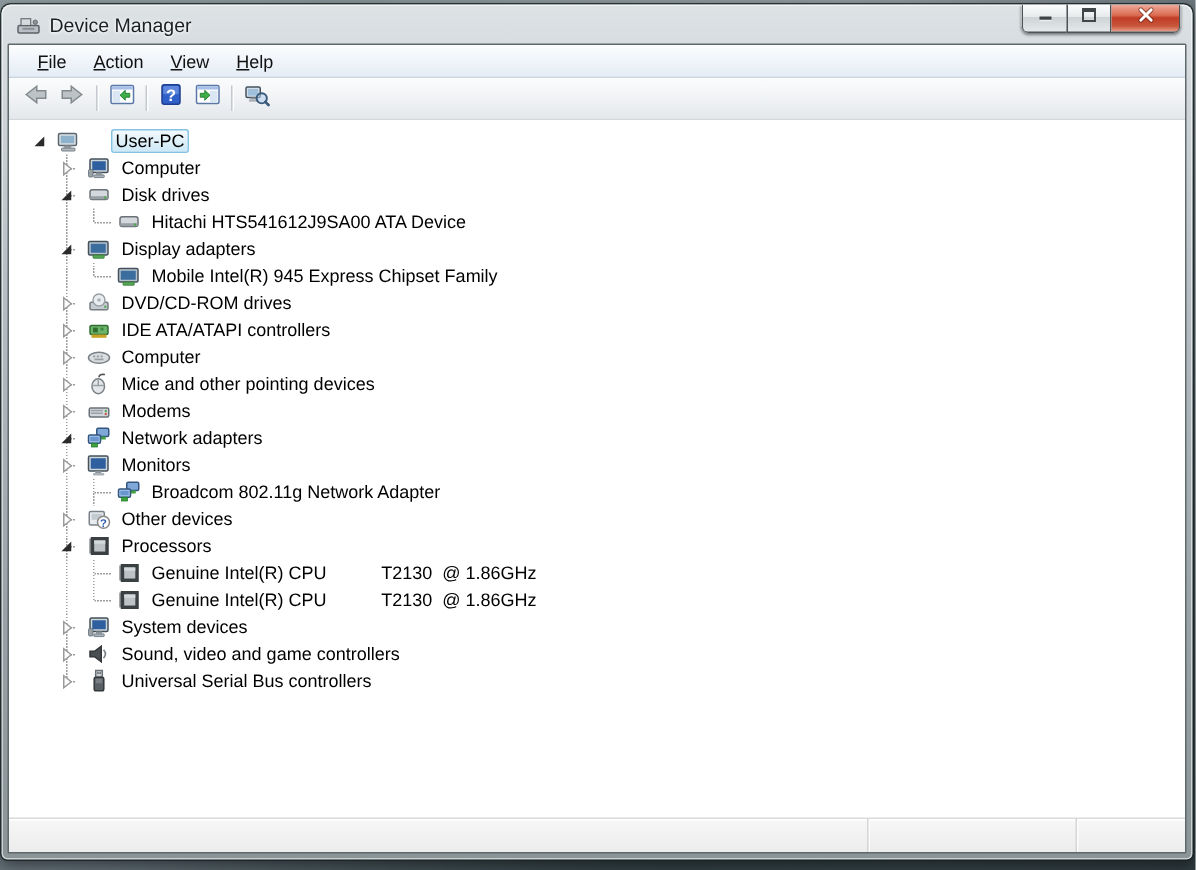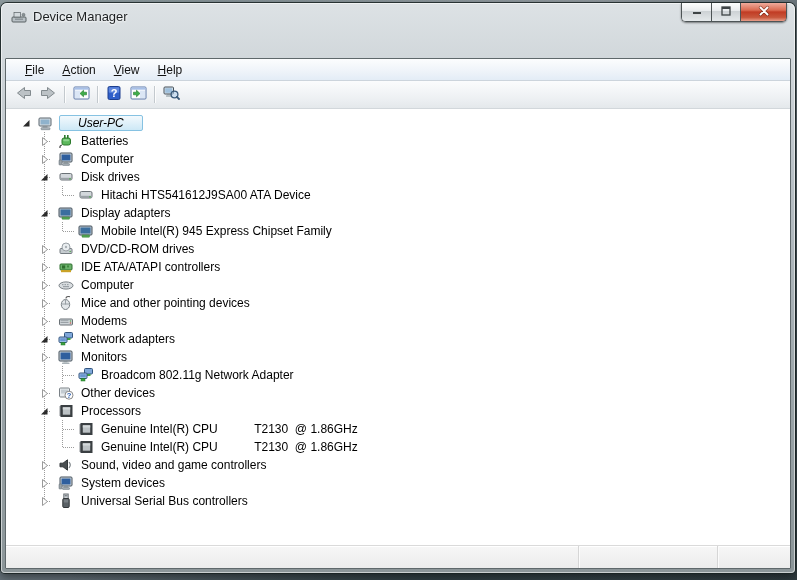--- a/index.html
+++ b/index.html
@@ -11,21 +11,20 @@
       radial-gradient(ellipse at 15% 8%, rgba(150,165,170,.55), transparent 55%),
       radial-gradient(ellipse at 55% 110%, rgba(40,55,58,.8), transparent 60%),
       linear-gradient(135deg,#8a9598,#66727a 40%,#46535a 72%,#2e3a3e);
   }
   .window{
     position:absolute;left:1px;top:3px;width:794px;height:570px;
     display:flex;flex-direction:column;
     border-radius:6px 6px 4px 4px;
     background:linear-gradient(#dde2e5,#b9c1c6 30%,#9aa4a8 70%,#8b9598);
     box-shadow:0 0 0 1px rgba(25,35,35,.85), inset 0 0 0 1px rgba(255,255,255,.55), 0 3px 10px rgba(0,0,0,.5);
-    gap:29px;
   }
   .titlebar{height:26px;flex:none;display:flex;align-items:center;padding:0 8px;position:relative;}
   .title-icon{width:17px;height:17px;margin:0 5px 0 2px;flex:none;}
   .title-text{font-size:13px;color:#1c1f21;text-shadow:0 0 3px rgba(255,255,255,.9),0 1px 2px rgba(255,255,255,.8);}
   .caption-group{position:absolute;top:0;right:8px;display:flex;border-radius:0 0 5px 5px;overflow:hidden;
     box-shadow:0 1px 2px rgba(0,0,0,.45);}
   .cap-btn{height:18px;border:1px solid #4d5456;border-top:none;display:grid;place-items:center;cursor:default;}
   .cap-btn.min{width:29px;border-right:none;border-radius:0 0 0 4px;
     background:linear-gradient(#fdfefe,#e7eaec 45%,#cdd2d5 46%,#e5e9eb);}
   .cap-btn.max{width:28px;border-right:none;
@@ -60,21 +59,21 @@
   .elbow{width:14px;height:18px;flex:none;position:relative;}
   .elbow::before{content:"";position:absolute;left:0;top:0;bottom:0;width:1px;
     background-image:repeating-linear-gradient(to bottom,#9c9c9c 0 1px,transparent 1px 2px);}
   .elbow.last::before{bottom:9px;}
   .elbow::after{content:"";position:absolute;left:1px;width:11px;top:9px;height:1px;
     background-image:repeating-linear-gradient(to right,#9c9c9c 0 1px,transparent 1px 2px);}
   .ticon{width:16px;height:16px;flex:none;margin:0 4px 0 2px;}
   .ticon svg{display:block;}
   .tlabel{padding:0 3px;line-height:14px;}
   .tlabel.selected{background:linear-gradient(#f3f9fd,#cde8f6);border:1px solid #86c2e2;border-radius:2px;
-    padding:0 18px;margin:-1px 1px;font-style:italic;}
+    padding:0 2px;margin:-1px 16px;}
   .statusbar{height:22px;flex:none;display:flex;align-items:stretch;
     background:linear-gradient(#f7f7f7,#ececec);border-top:1px solid #dadada;box-shadow:inset 0 1px 0 #fff;}
   .sb-pane{flex:1;} .sb-pane.p2{flex:none;width:138px;} .sb-pane.p3{flex:none;width:72px;}
   .sb-sep{width:1px;background:#d6d6d6;box-shadow:1px 0 0 #fbfbfb;flex:none;}
 </style>
 </head>
 <body>
 
 <div class="window">
   <div class="titlebar">
@@ -166,29 +165,20 @@
               <polygon points="8.5,2 8.5,8.5 2,8.5" fill="#2b2b2b"></polygon>
             </svg></span><span style="width: 4px; flex: 0 0 auto;"></span><span class="ticon"><svg width="16" height="16" viewBox="0 0 16 16">
               <rect x="1" y="3" width="12" height="8" rx="1" fill="#d9dfe3" stroke="#5b6770"></rect>
               <rect x="2.5" y="4.5" width="9" height="5" fill="#8fb2cc"></rect>
               <rect x="4.5" y="11" width="5" height="1.5" fill="#8a949a"></rect>
               <rect x="3" y="12.7" width="9" height="2" rx=".6" fill="#b2babf" stroke="#5b6770" stroke-width=".5"></rect>
             </svg></span><span class="tlabel selected">User-PC</span></div>
         <div class="trow"><span style="width: 32px; flex: 0 0 auto;"></span><span class="twisty lines"><svg width="11" height="11" viewBox="0 0 11 11">
               <polygon points="3.5,1.5 3.5,9.5 8.5,5.5" fill="#fdfdfd" stroke="#9a9a9a"></polygon>
             </svg></span><span style="width: 6px; flex: 0 0 auto;"></span><span class="ticon"><svg width="16" height="16" viewBox="0 0 16 16">
-              <path d="M4 12 q-2.5 .5 -2 3" stroke="#3a3a3a" fill="none" stroke-width="1.2"></path>
-              <rect x="4" y="5" width="8.5" height="7" rx="2" fill="#5cb85c" stroke="#2d7a2d"></rect>
-              <rect x="6" y="2" width="1.6" height="3.4" fill="#2d7a2d"></rect>
-              <rect x="9" y="2" width="1.6" height="3.4" fill="#2d7a2d"></rect>
-              <rect x="5.2" y="6.2" width="6" height="2" rx="1" fill="#8fd48f"></rect>
-            </svg></span><span class="tlabel">Batteries</span></div>
-        <div class="trow"><span style="width: 32px; flex: 0 0 auto;"></span><span class="twisty lines"><svg width="11" height="11" viewBox="0 0 11 11">
-              <polygon points="3.5,1.5 3.5,9.5 8.5,5.5" fill="#fdfdfd" stroke="#9a9a9a"></polygon>
-            </svg></span><span style="width: 6px; flex: 0 0 auto;"></span><span class="ticon"><svg width="16" height="16" viewBox="0 0 16 16">
               <rect x="2" y="2" width="12" height="9" rx="1" fill="#cfd6da" stroke="#44515c"></rect>
               <rect x="3.5" y="3.5" width="9" height="6" fill="#2f5f9e"></rect>
               <rect x="6" y="11" width="4" height="1.4" fill="#8a949a"></rect>
               <rect x="4.5" y="12.6" width="7" height="1.8" rx=".5" fill="#aab3b8" stroke="#5b6770" stroke-width=".5"></rect>
               <rect x="1" y="9" width="3" height="5" rx=".8" fill="#9aa2a7" stroke="#5b6770" stroke-width=".5"></rect>
             </svg></span><span class="tlabel">Computer</span></div>
         <div class="trow"><span style="width: 32px; flex: 0 0 auto;"></span><span class="twisty lines"><svg width="11" height="11" viewBox="0 0 11 11">
               <polygon points="8.5,2 8.5,8.5 2,8.5" fill="#2b2b2b"></polygon>
             </svg></span><span style="width: 6px; flex: 0 0 auto;"></span><span class="ticon"><svg width="16" height="16" viewBox="0 0 16 16">
               <rect x="2" y="4.5" width="12" height="6.5" rx="1.5" fill="#d3d8dc" stroke="#6a7176"></rect>
@@ -302,32 +292,32 @@
             </svg></span><span class="tlabel">Genuine Intel(R) CPU           T2130  @ 1.86GHz</span></div>
         <div class="trow"><span style="width: 32px; flex: 0 0 auto;"></span><span class="vline"></span><span class="l2gap"></span><span class="elbow last"></span><span class="ticon"><svg width="16" height="16" viewBox="0 0 16 16">
               <rect x="1.5" y="3" width="1.5" height="10" fill="#8d9296"></rect>
               <rect x="2.5" y="2" width="12" height="12" fill="#3a3f42"></rect>
               <rect x="4.8" y="4.3" width="7.4" height="7.4" fill="#bcc2c5"></rect>
               <rect x="4.8" y="4.3" width="7.4" height="2.2" fill="#d4d9db"></rect>
             </svg></span><span class="tlabel">Genuine Intel(R) CPU           T2130  @ 1.86GHz</span></div>
         <div class="trow"><span style="width: 32px; flex: 0 0 auto;"></span><span class="twisty lines"><svg width="11" height="11" viewBox="0 0 11 11">
               <polygon points="3.5,1.5 3.5,9.5 8.5,5.5" fill="#fdfdfd" stroke="#9a9a9a"></polygon>
             </svg></span><span style="width: 6px; flex: 0 0 auto;"></span><span class="ticon"><svg width="16" height="16" viewBox="0 0 16 16">
-              <path d="M2 6.2 h3 L9.5 2.8 v10.4 L5 9.8 H2 z" fill="#4a4f52" stroke="#33373a"></path>
-              <path d="M11 5.2 q2.6 2.8 0 5.6" stroke="#7a8186" fill="none" stroke-width="1.1"></path>
-            </svg></span><span class="tlabel">Sound, video and game controllers</span></div>
-        <div class="trow"><span style="width: 32px; flex: 0 0 auto;"></span><span class="twisty lines"><svg width="11" height="11" viewBox="0 0 11 11">
-              <polygon points="3.5,1.5 3.5,9.5 8.5,5.5" fill="#fdfdfd" stroke="#9a9a9a"></polygon>
-            </svg></span><span style="width: 6px; flex: 0 0 auto;"></span><span class="ticon"><svg width="16" height="16" viewBox="0 0 16 16">
               <rect x="2" y="2" width="12" height="9" rx="1" fill="#cfd6da" stroke="#44515c"></rect>
               <rect x="3.5" y="3.5" width="9" height="6" fill="#2f5f9e"></rect>
               <rect x="6" y="11" width="4" height="1.4" fill="#8a949a"></rect>
               <rect x="4.5" y="12.6" width="7" height="1.8" rx=".5" fill="#aab3b8" stroke="#5b6770" stroke-width=".5"></rect>
               <rect x="1" y="9" width="3" height="5" rx=".8" fill="#9aa2a7" stroke="#5b6770" stroke-width=".5"></rect>
             </svg></span><span class="tlabel">System devices</span></div>
+        <div class="trow"><span style="width: 32px; flex: 0 0 auto;"></span><span class="twisty lines"><svg width="11" height="11" viewBox="0 0 11 11">
+              <polygon points="3.5,1.5 3.5,9.5 8.5,5.5" fill="#fdfdfd" stroke="#9a9a9a"></polygon>
+            </svg></span><span style="width: 6px; flex: 0 0 auto;"></span><span class="ticon"><svg width="16" height="16" viewBox="0 0 16 16">
+              <path d="M2 6.2 h3 L9.5 2.8 v10.4 L5 9.8 H2 z" fill="#4a4f52" stroke="#33373a"></path>
+              <path d="M11 5.2 q2.6 2.8 0 5.6" stroke="#7a8186" fill="none" stroke-width="1.1"></path>
+            </svg></span><span class="tlabel">Sound, video and game controllers</span></div>
         <div class="trow"><span style="width: 32px; flex: 0 0 auto;"></span><span class="twisty lines lastl1"><svg width="11" height="11" viewBox="0 0 11 11">
               <polygon points="3.5,1.5 3.5,9.5 8.5,5.5" fill="#fdfdfd" stroke="#9a9a9a"></polygon>
             </svg></span><span style="width: 6px; flex: 0 0 auto;"></span><span class="ticon"><svg width="16" height="16" viewBox="0 0 16 16">
               <rect x="5.8" y="1" width="4.4" height="4.5" fill="#ccd1d5" stroke="#6a7176"></rect>
               <rect x="6.8" y="2" width="1" height="1.4" fill="#6a7176"></rect>
               <rect x="8.3" y="2" width="1" height="1.4" fill="#6a7176"></rect>
               <rect x="4.8" y="5.5" width="6.4" height="9" rx="1.2" fill="#5a6166" stroke="#33373a"></rect>
               <rect x="5.8" y="6.5" width="4.4" height="3" fill="#787f84"></rect>
             </svg></span><span class="tlabel">Universal Serial Bus controllers</span></div>
       </div>

